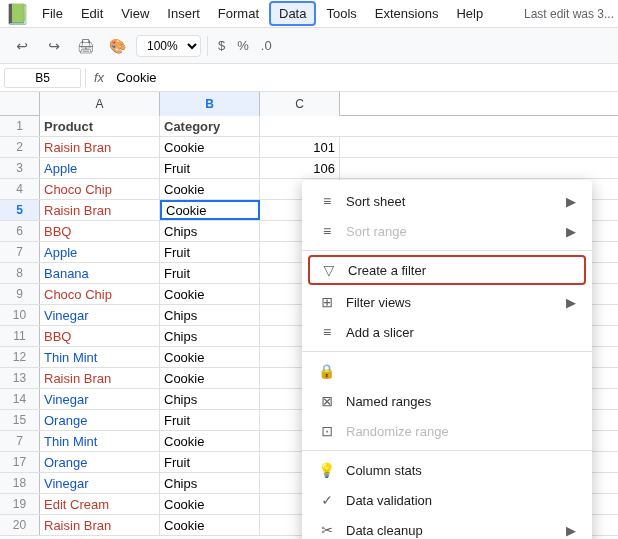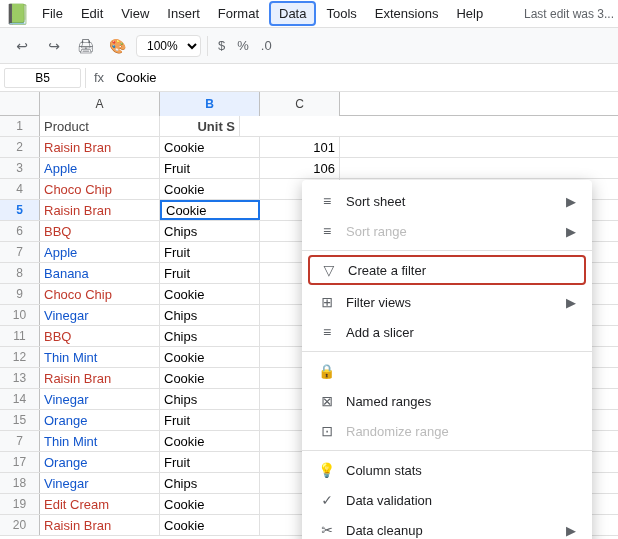--- a/index.html
+++ b/index.html
@@ -17,21 +17,21 @@
     .toolbar-btn { width: 28px; height: 28px; display: flex; align-items: center; justify-content: center; border-radius: 4px; cursor: pointer; color: #5f6368; font-size: 14px; }
     .zoom-select { border: 1px solid #e0e0e0; border-radius: 4px; padding: 2px 6px; font-size: 12px; background: #fff; cursor: pointer; }
     .toolbar-sep { width: 1px; height: 20px; background: #e0e0e0; margin: 0 2px; }
     .toolbar-dollar { font-size: 13px; color: #5f6368; cursor: pointer; padding: 2px 4px; }
     .toolbar-percent { font-size: 13px; color: #5f6368; cursor: pointer; padding: 2px 4px; }
     
     
     .formula-bar { display: flex; align-items: center; height: 28px; border-bottom: 1px solid #e0e0e0; padding: 0 4px; gap: 4px; }
     .cell-ref { width: 77px; border: 1px solid #e0e0e0; border-radius: 2px; padding: 2px 6px; font-size: 12px; text-align: center; }
     .formula-sep { width: 1px; height: 20px; background: #e0e0e0; }
-    .fx-label { color: #5f6368; font-size: 13px; padding: 0 4px; }
+    .fx-label { color: #5f6368; font-style: italic; font-size: 13px; padding: 0 4px; }
     .formula-input { flex: 1; border: none; outline: none; font-size: 13px; padding: 2px 4px; }
     
     
     .sheet-container { display: flex; position: relative; height: calc(539px - 28px - 36px - 28px); overflow: hidden; }
     
     
     .grid-wrapper { flex: 1; overflow: hidden; position: relative; }
     
     
     .col-headers { display: flex; height: 24px; border-bottom: 1px solid #c0c0c0; }
@@ -110,26 +110,24 @@
     <div class="col-headers">
       <div class="row-num-header"></div>
       <div class="col-header col-a">A</div>
       <div class="col-header col-b selected">B</div>
       <div class="col-header col-c">C</div>
     </div>
 
     <div class="grid-rows" id="grid-rows">
         <div class="grid-row">
     <div class="row-num">1</div>
-    <div class="cell cell-a" style="font-weight:normal;color:#444;">
+    <div class="cell cell-a" style="font-weight:bold;color:#444;">
       Product
     </div>
-    <div class="cell cell-c" style="font-weight:bold;color:#444;">
-      Unit S
-    </div>
+    <div class="cell cell-b" style="font-weight:bold;color:#444;">Category</div>
   </div>
         <div class="grid-row">
     <div class="row-num">2</div>
     <div class="cell cell-a red-text" style="">
       Raisin Bran
     </div>
     <div class="cell cell-b" style="">Cookie</div>
     <div class="cell cell-c" style="">
       101
     </div>

